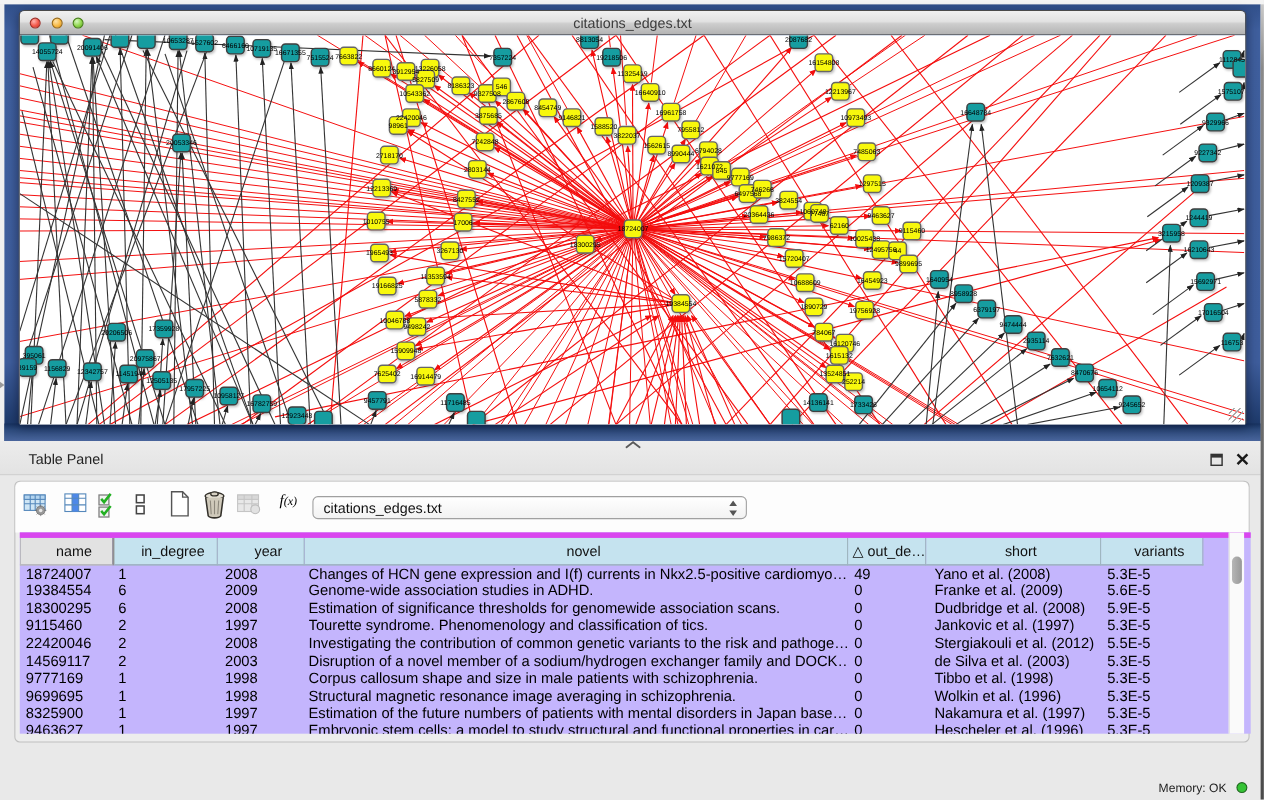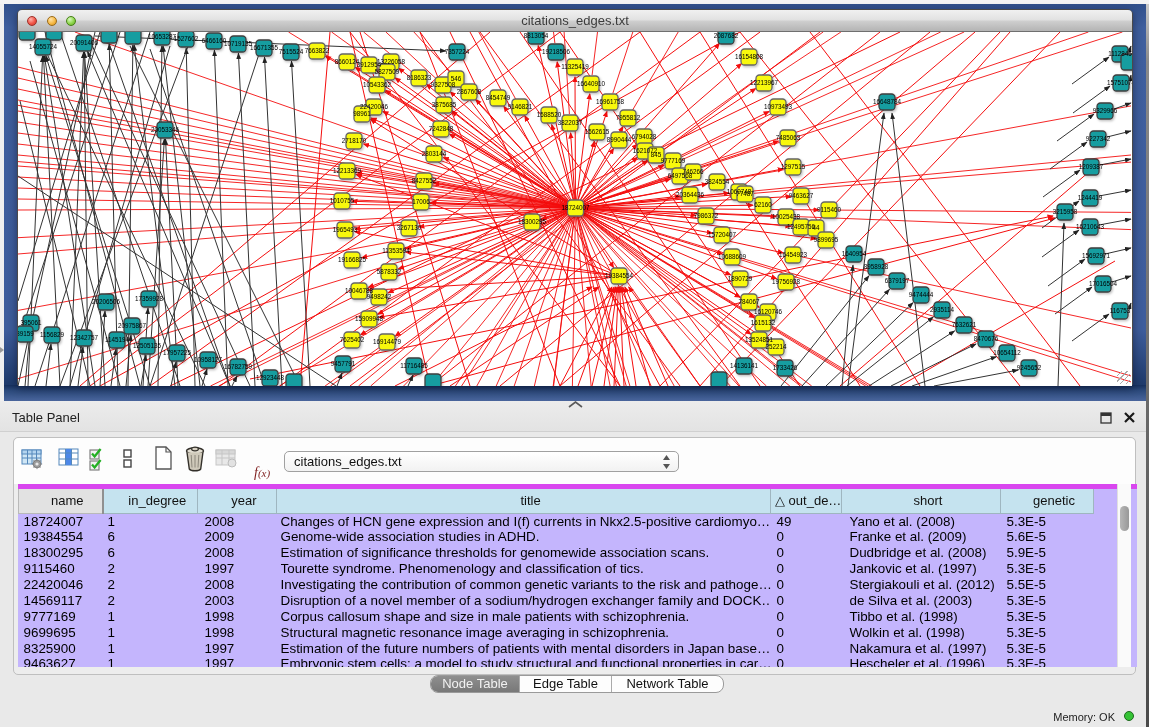--- a/index.html
+++ b/index.html
@@ -14,21 +14,21 @@
 #title{position:absolute;top:3px;width:100%;text-align:center;font-size:13px;color:#3c3c3c}
 #canvas{position:absolute;left:0;top:22px;width:1114px;height:354px;background:#fff;overflow:hidden}
 svg text.nl{font:6.3px "Liberation Sans",sans-serif;fill:#000;text-anchor:middle}
 svg .re{stroke:#f40d0d;stroke-width:1;fill:none}
 svg .rt{stroke:#f40d0d;stroke-width:0.9;fill:none}
 svg .bk{stroke:#333;stroke-width:1;fill:none}
 svg .nt{fill:#149da0;stroke:#3f3f3f;stroke-width:1.3}
 svg .ny{fill:#f8f808;stroke:#666;stroke-width:1.3}
 #tp{position:absolute;left:0;top:401px;width:1146px;height:326px;background:#e9e9e9}
 #tphead{position:absolute;left:0;top:0;width:100%;height:31px;background:linear-gradient(180deg,#ececec,#e3e3e3);border-bottom:1px solid #d0d0d0}
-#tphead .t{position:absolute;left:12px;top:9px;font-size:13px;color:#222}
+#tphead .t{position:absolute;left:26px;top:9px;font-size:13px;color:#222}
 #tpbox{position:absolute;left:13px;top:36px;width:1123px;height:238px;background:#ededed;border:1px solid #bfbfbf;border-radius:5px}
 #toolbar{position:absolute;left:0;top:0;width:100%;height:46px;background:#fdfdfd;border-radius:5px 5px 0 0}
 #dropdown{position:absolute;left:270px;top:13px;width:395px;height:21px;border:1px solid #a0a0a0;border-radius:5px;background:linear-gradient(180deg,#fff,#f2f2f2);font-size:13px;color:#111;line-height:19px;padding-left:9px}
 #tblwrap{position:absolute;left:4px;top:46px;width:1119px;height:183px;background:#c4b5fd;overflow:hidden;border-top:5px solid #d946ef}
 table{border-collapse:collapse;table-layout:fixed;width:1075px;font-size:13.4px}
 th{background:#c5e3ef;border:1px solid #9fb6c0;border-top:none;font-weight:normal;height:24px;font-size:13px;color:#111;padding-left:14px;overflow:hidden;white-space:nowrap}
 th.h0{background:#e2e2e2;border-color:#b9b9b9;border-right:2px solid #909090}
 th.h4{text-align:left;padding-left:4px}
 td{height:15.9px;padding:0 0 0 5px;white-space:nowrap;overflow:hidden;color:#000}
 td.c2{padding-left:7px}
@@ -685,21 +685,21 @@
       <ellipse cx="11" cy="4" rx="3.4" ry="1.8" fill="#d6d0c2" stroke="#33302a" stroke-width="1.2"></ellipse>
       <path d="M3,7.5 L5.3,24 a6,2.6 0 0 0 11.4,0 L18.9,7.5" fill="#cfc9ba" stroke="#33302a" stroke-width="1.4"></path>
       <path d="M7.2,10 l.8,12.5 M11,10 v12.5 M14.8,10 l-.8,12.5" stroke="#8d887c"></path>
     </svg>
     <svg style="position:absolute;left:201px;top:10px" width="24" height="22" opacity="0.55">
       <rect x="1" y="2" width="19" height="15" fill="#d8d8d8" stroke="#999"></rect>
             <rect x="1" y="2" width="19" height="4" fill="#bbb" stroke="#999"></rect>
       <path d="M1,10 h19 M7,2 v15 M14,2 v15" stroke="#999"></path>
       <circle cx="17" cy="15" r="4" fill="#ccc" stroke="#888"></circle>
     </svg>
-    <div style="position:absolute;left:240px;top:27px;font:italic 14px 'Liberation Serif',serif;color:#7f1d1d">f<span style="font-size:11px">(x)</span></div>
+    <div style="position:absolute;left:240px;top:10px;font:italic 14px 'Liberation Serif',serif;color:#000000">f<span style="font-size:11px">(x)</span></div>
     <div id="dropdown">citations_edges.txt
       <svg style="position:absolute;right:7px;top:3px" width="9" height="14">
               <path d="M4.5,0 L8,5 L1,5 z M4.5,14 L8,9 L1,9 z" fill="#555"></path>
             </svg>
     </div>
    </div>
    <div id="tblwrap">
     <table>
      <colgroup>
               <col style="width:84px">
@@ -708,24 +708,24 @@
               <col style="width:494px">
               <col style="width:71px">
               <col style="width:159px">
               <col style="width:93px">
             </colgroup>
      <thead>
               <tr>
                 <th class="h0">name</th>
                 <th>in_degree</th>
                 <th>year</th>
-                <th>title</th>
+                <th>novel</th>
                 <th class="h4">△ out_de…</th>
                 <th>short</th>
-                <th>genetic</th>
+                <th>variants</th>
               </tr>
             </thead>
      <tbody>
 <tr>
                 <td class="c0">18724007</td>
                 <td class="c1">1</td>
                 <td class="c2">2008</td>
                 <td class="c3">
                   <div class="ell">Changes of HCN gene expression and I(f) currents in Nkx2.5-positive cardiomyocytes during</div>
                 </td>
@@ -800,21 +800,21 @@
                 <td class="c6">5.3E-5</td>
               </tr>
 <tr>
                 <td class="c0">9699695</td>
                 <td class="c1">1</td>
                 <td class="c2">1998</td>
                 <td class="c3">
                   <div class="ell">Structural magnetic resonance image averaging in schizophrenia.</div>
                 </td>
                 <td class="c4">0</td>
-                <td class="c5">Wolkin et al. (1998)</td>
+                <td class="c5">Wolkin et al. (1996)</td>
                 <td class="c6">5.3E-5</td>
               </tr>
 <tr>
                 <td class="c0">8325900</td>
                 <td class="c1">1</td>
                 <td class="c2">1997</td>
                 <td class="c3">
                   <div class="ell">Estimation of the future numbers of patients with mental disorders in Japan based on</div>
                 </td>
                 <td class="c4">0</td>
@@ -833,20 +833,15 @@
                 <td class="c6">5.3E-5</td>
               </tr>
      </tbody>
     </table>
    </div>
    <div id="vscroll">
           <div id="vthumb"></div>
         </div>
   </div>
  </div>
- <div id="tabs">
-      <div style="width:88px">Node Table</div>
-      <div style="width:92px">Edge Table</div>
-      <div style="width:112px">Network Table</div>
-    </div>
  <div id="mem">Memory: OK</div>
     <div id="memdot"></div>
  <div id="rightstrip"></div>
 </div>
 </body></html>

